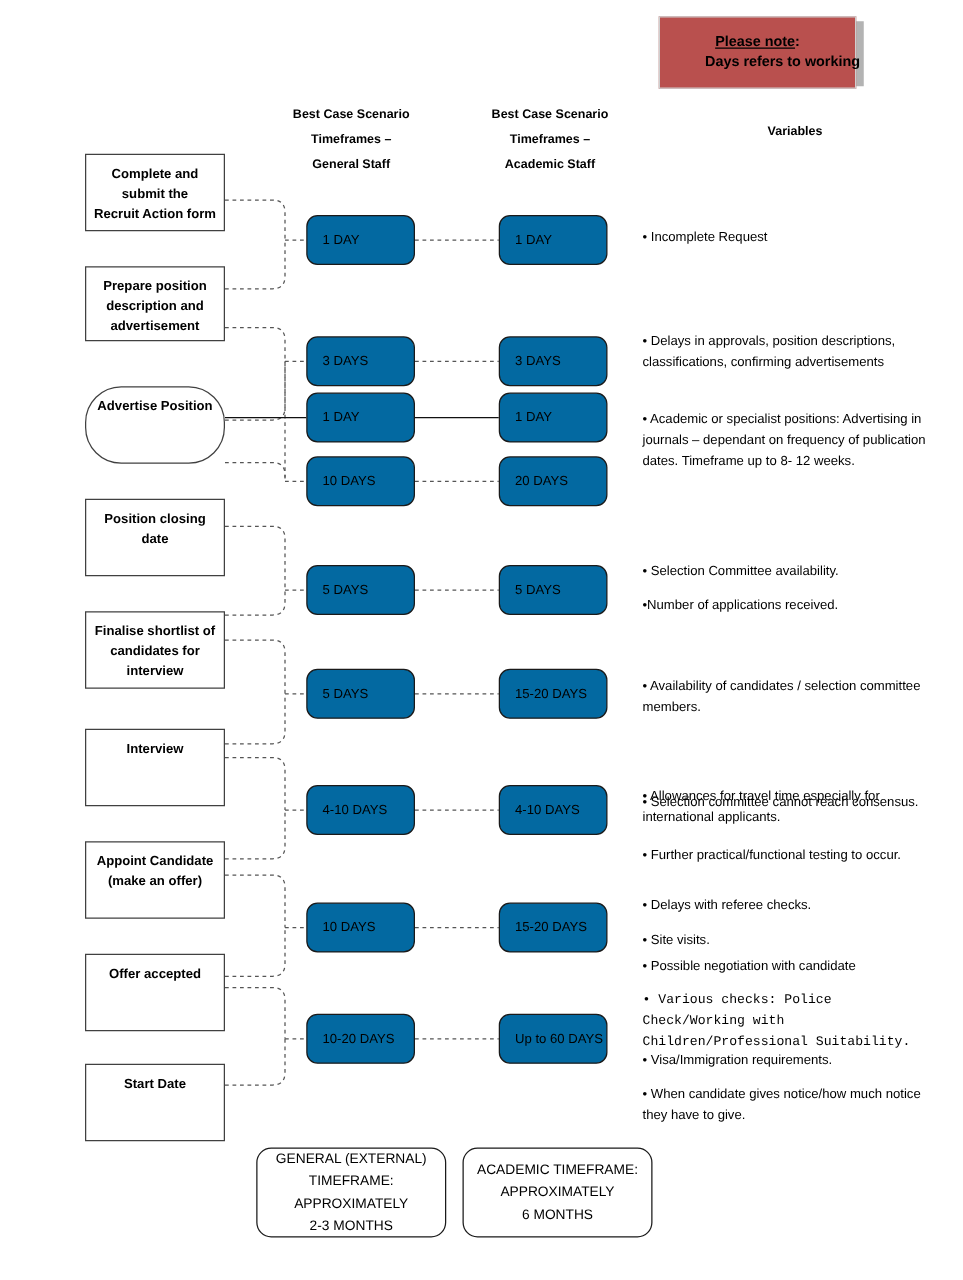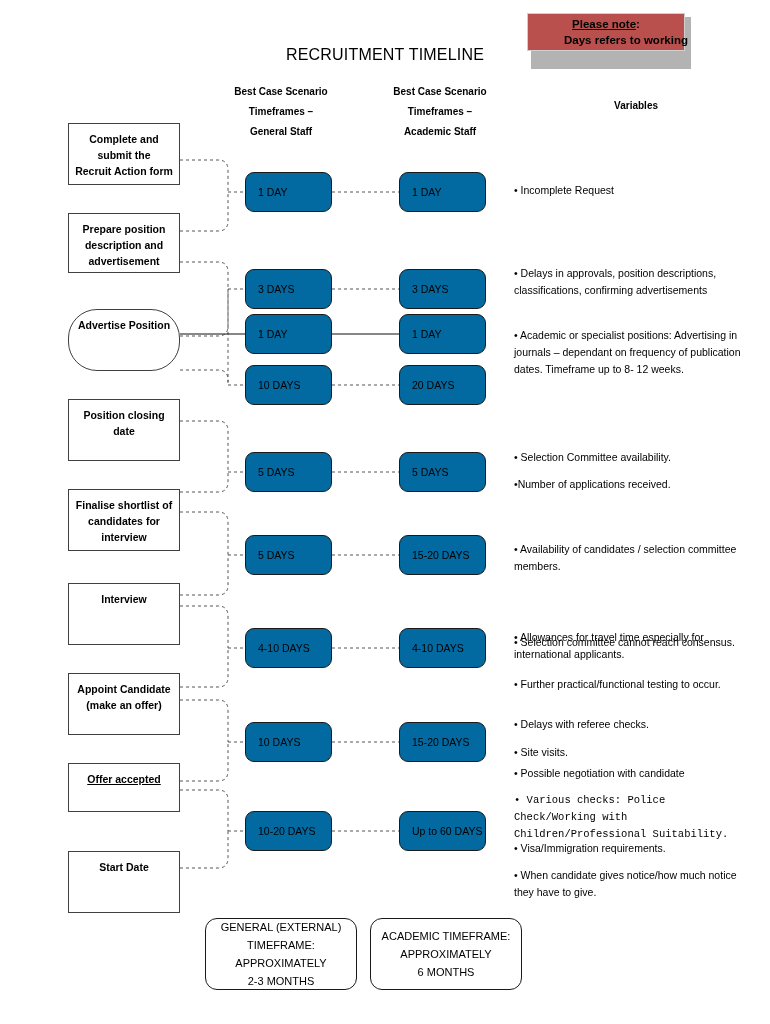--- a/index.html
+++ b/index.html
@@ -26,21 +26,21 @@
     top: 17px;
     width: 160px;
     height: 52px;
     background: #b3b3b3;
   }
   .note-box {
     position: absolute;
     left: 527px;
     top: 13px;
     width: 158px;
-    height: 38px;
+    height: 58px;
     background: #b9504e;
     border: 1px solid #cfcfcf;
     box-sizing: border-box;
     display: flex;
     flex-direction: column;
     align-items: center;
     justify-content: center;
     font-weight: bold;
     font-size: 11.5px;
     line-height: 16px;
@@ -143,21 +143,20 @@
 <body>
 
 <div id="page">
 
   <div class="note-shadow"></div>
   <div class="note-box">
     <div class="note-title-wrap"><span class="note-title">Please note</span><span>:</span></div>
     <div class="note-line2">Days refers to working</div>
   </div>
 
-  <div class="main-title">RECRUITMENT TIMELINE</div>
 
   <div class="col-head col-head-general">
     <div>Best Case Scenario</div>
     <div>Timeframes –</div>
     <div>General Staff</div>
   </div>
   <div class="col-head col-head-academic">
     <div>Best Case Scenario</div>
     <div>Timeframes –</div>
     <div>Academic Staff</div>
@@ -236,21 +235,21 @@
         <div>candidates for</div>
         <div>interview</div>
       </div>
       <div class="proc-box" style="top: 583px; height: 62px;">
         <div>Interview</div>
       </div>
       <div class="proc-box" style="top: 673px; height: 62px;">
         <div>Appoint Candidate</div>
         <div>(make an offer)</div>
       </div>
-      <div class="proc-box" style="top: 763px; height: 49px; text-decoration: underline;">
+      <div class="proc-box" style="top: 763px; height: 62px;">
         <div>Offer accepted</div>
       </div>
       <div class="proc-box" style="top: 851px; height: 62px;">
         <div>Start Date</div>
       </div>
     </div>
 
   <div id="tf-layer">
       <div class="tf-box tf-general" style="top: 172px;">1 DAY</div>
       <div class="tf-box tf-academic" style="top: 172px;">1 DAY</div>

